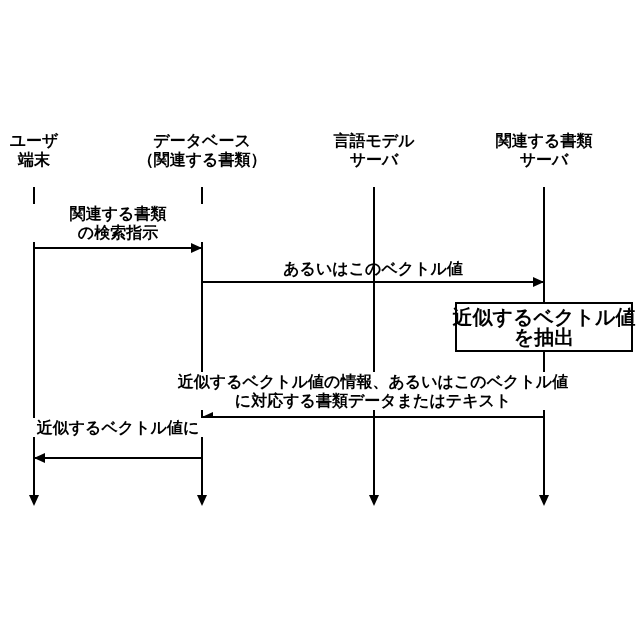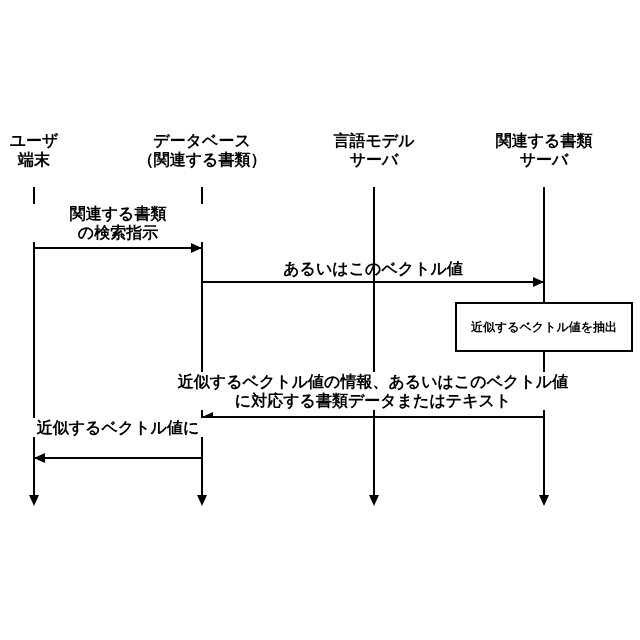--- a/index.html
+++ b/index.html
@@ -84,24 +84,24 @@
   .action-box {
     position: absolute;
     left: 455px;
     top: 302px;
     width: 178px;
     height: 50px;
     box-sizing: border-box;
     border: 2px solid #000;
     background: #ffffff;
     display: flex;
-    flex-direction: row;
+    flex-direction: column;
     align-items: center;
     justify-content: center;
-    font-size: 12px;
+    font-size: 20px;
     font-weight: bold;
     line-height: 20px;
     text-align: center;
     z-index: 3;
     white-space: nowrap;
   }
 </style>
 </head>
 <body>
 

